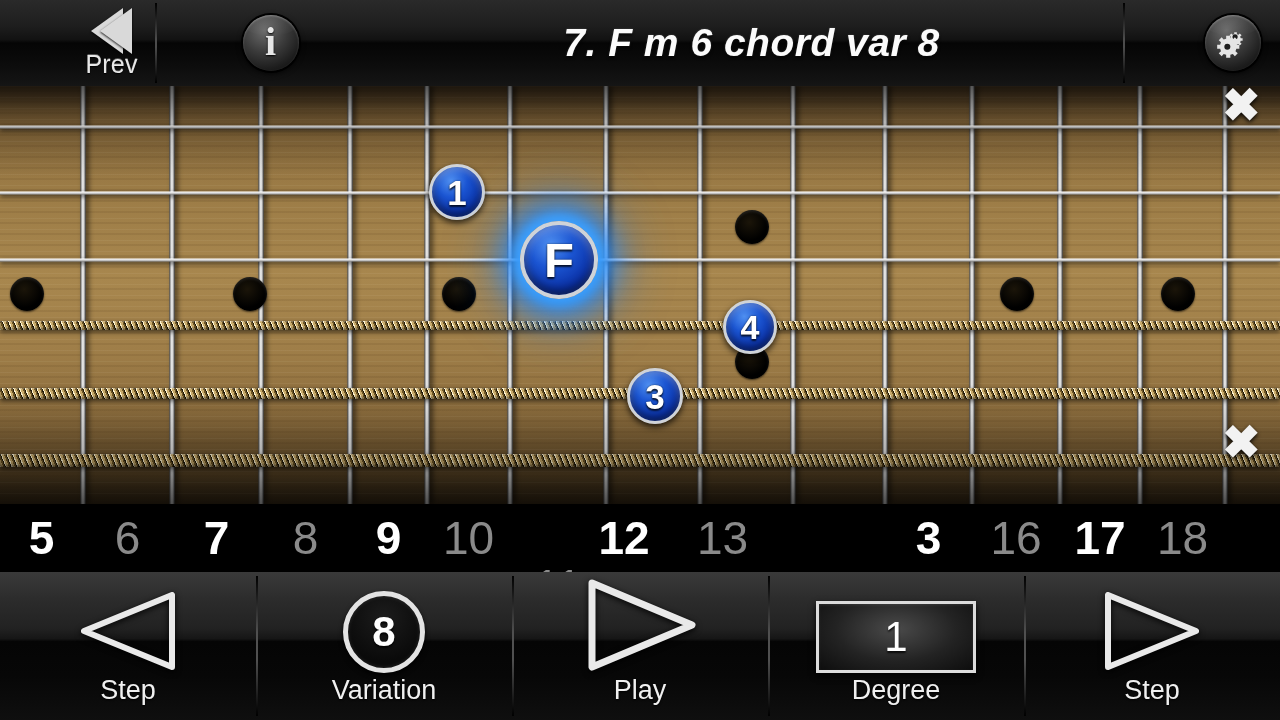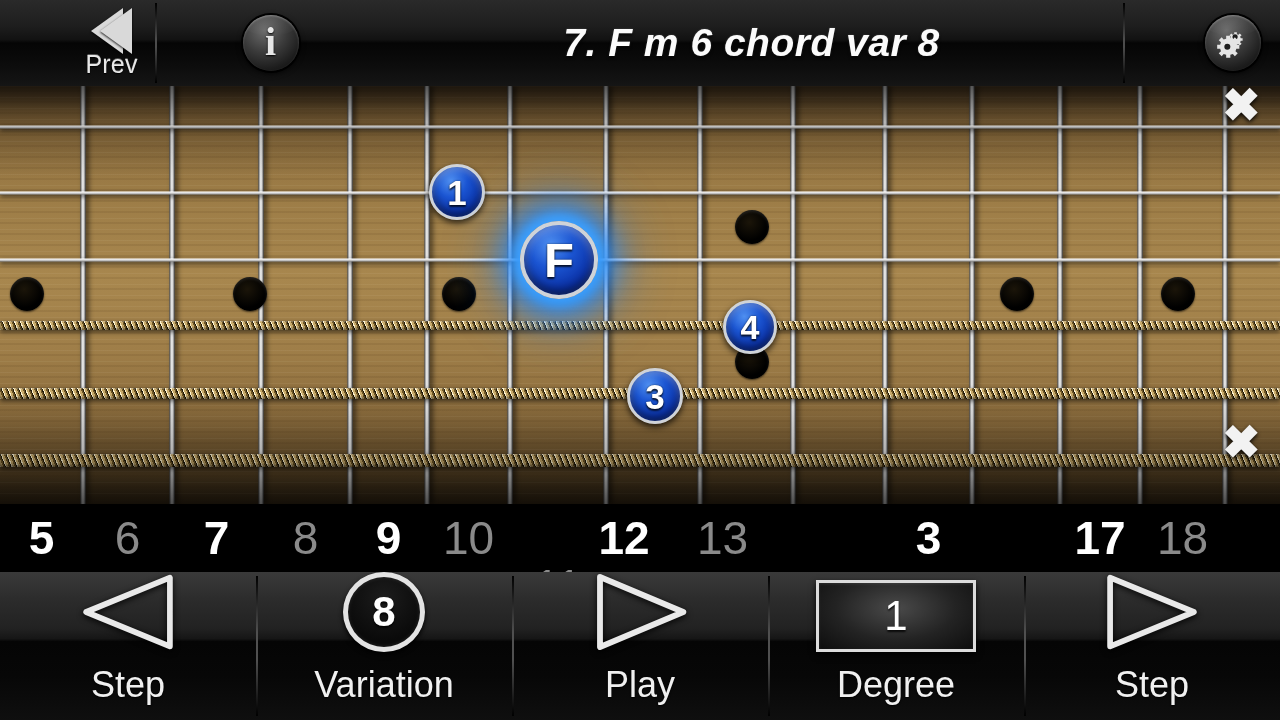--- a/index.html
+++ b/index.html
@@ -168,21 +168,21 @@
   }
   .tb-cell {
     position: relative; flex: 1; display: flex; flex-direction: column;
     align-items: center; justify-content: flex-end; padding-bottom: 14px; cursor: pointer;
   }
   .tb-cell + .tb-cell::before {
     content: ""; position: absolute; left: 0; top: 4px; bottom: 4px; width: 2px;
     background: linear-gradient(to bottom, #000 0%, #505050 40%, #505050 60%, #000 100%);
   }
   .tb-label {
-    font-size: 36px; color: #f0f0f0; margin-top: 12px;
+    font-size: 27px; color: #f0f0f0; margin-top: 2px;
     text-shadow: 0 1px 2px #000;
   }
   .tri-outline { filter: drop-shadow(0 2px 3px rgba(0,0,0,.9)); }
   .var-circle {
     width: 82px; height: 82px; border-radius: 50%;
     border: 5px solid #e3e3e3;
     display: flex; align-items: center; justify-content: center;
     color: #fff; font-size: 42px; font-weight: bold; line-height: 1;
     box-shadow: 0 3px 5px rgba(0,0,0,.9), inset 0 0 4px rgba(255,255,255,.12);
     text-shadow: 0 2px 2px rgba(0,0,0,.85);
@@ -296,20 +296,21 @@
       <div class="fretnum on" style="left: 0px; width: 83px;">5</div>
       <div class="fretnum off" style="left: 83px; width: 89px;">6</div>
       <div class="fretnum on" style="left: 172px; width: 89px;">7</div>
       <div class="fretnum off" style="left: 261px; width: 89px;">8</div>
       <div class="fretnum on" style="left: 350px; width: 77px;">9</div>
       <div class="fretnum off" style="left: 427px; width: 83px;">10</div>
       <div class="fretnum off" style="left: 510px; width: 96px; margin-top: 48px;">11</div>
       <div class="fretnum on" style="left: 577px; width: 94px;">12</div>
       <div class="fretnum off" style="left: 676px; width: 93px;">13</div>
       <div class="fretnum on" style="left: 885px; width: 87px;">3</div>
+      <div class="fretnum off" style="left: 972px; width: 88px;">16</div>
       <div class="fretnum on" style="left: 1060px; width: 80px;">17</div>
       <div class="fretnum off" style="left: 1140px; width: 85px;">18</div>
     </div>
 
   <div class="toolbar">
 
     <div class="tb-cell">
       <svg width="104" height="84" viewBox="0 0 104 84" class="tri-outline">
         <polygon points="8,42 96,6 96,78" fill="none" stroke="#e9e9e9" stroke-width="6" stroke-linejoin="round"></polygon>
       </svg>

